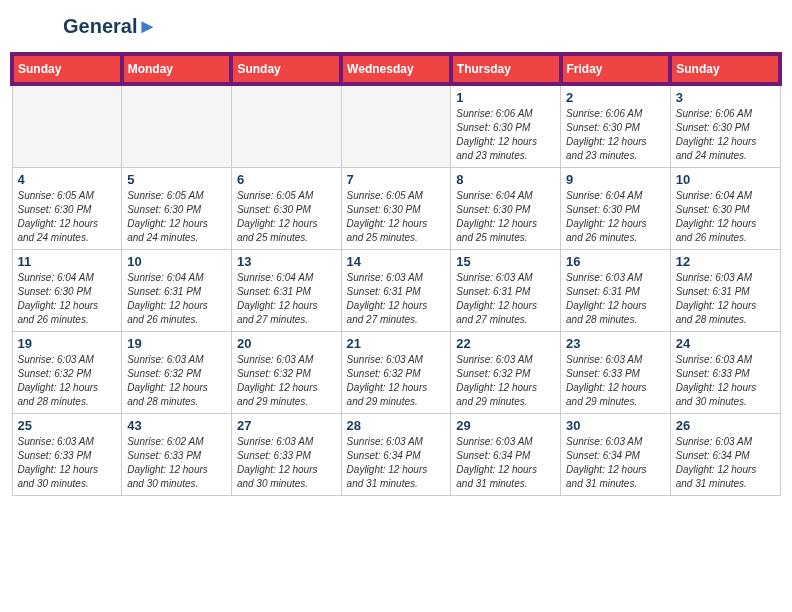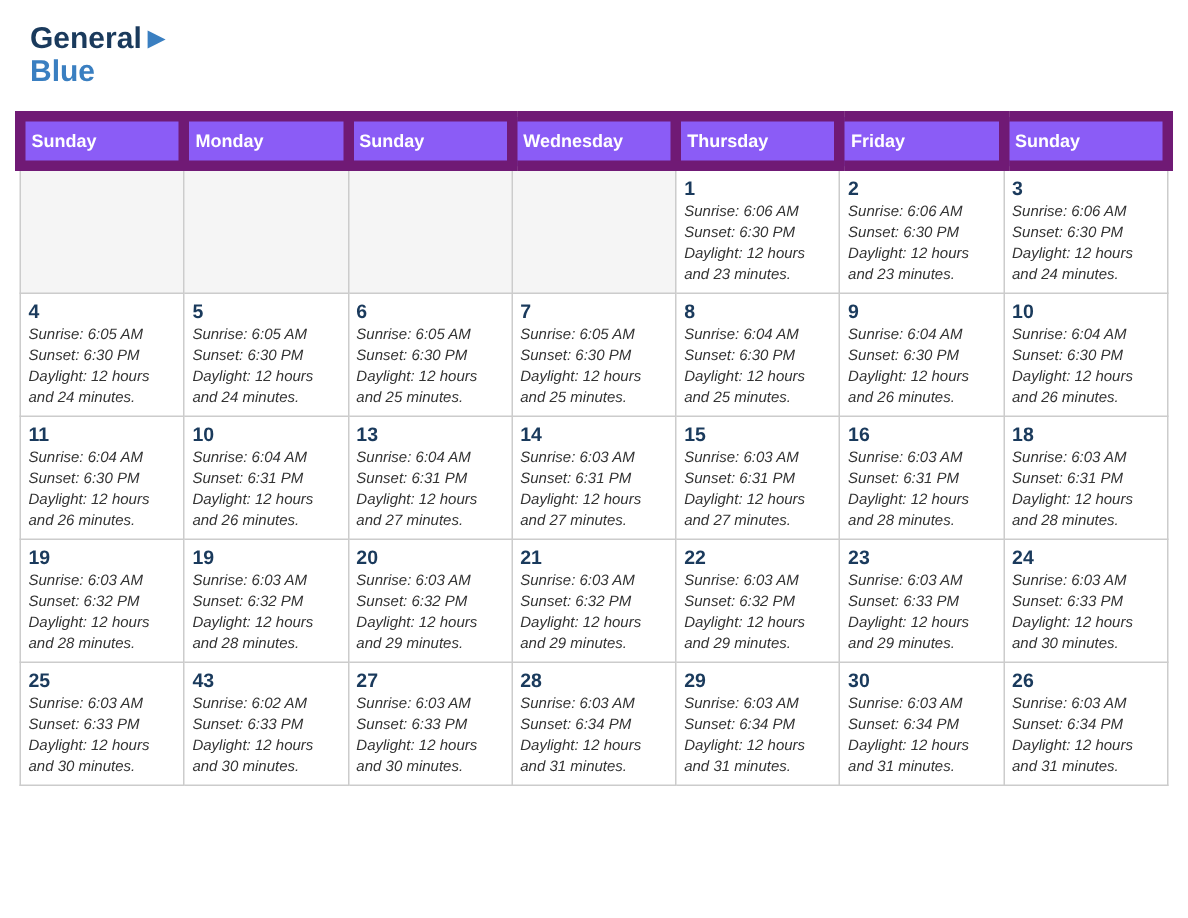--- a/index.html
+++ b/index.html
@@ -28,26 +28,26 @@
     .title-block .location {
       font-size: 16px;
       color: #444;
     }
     table {
       width: 100%;
       border-collapse: collapse;
       font-size: 11px;
     }
     thead tr th {
-      background-color: #8b5cf6;
+      background-color: #ef4444;
       color: #fff;
       padding: 6px 4px;
       text-align: left;
       font-size: 12px;
-      border: 7px solid #701a75;
+      border: 4px solid #701a75;
     }
     tbody tr td {
       border: 1px solid #ccc;
       vertical-align: top;
       padding: 4px 5px;
       width: calc(100% / 7);
       height: 80px;
       background: #fff;
     }
     tbody tr td.empty {
@@ -61,32 +61,32 @@
     }
     .cell-info {
       color: #333;
       font-size: 10px;
       line-height: 1.4;
       font-style: italic;
     }
     .logo-container {
       display: flex;
       align-items: center;
+      margin-left: 43px;
     }
   </style>
 </head>
 <body>
 
 <div class="header">
   <div class="logo-container">
     <div>
       <div style="font-size:20px;font-weight:bold;color:#1a3a5c;line-height:1.1;">
         General<span style="color:#3a7fc1;">►</span>
       </div>
-      <div style="font-size:20px;font-weight:bold;color:#3a7fc1;line-height:1.1;">Blue</div>
     </div>
   </div>
   <div class="title-block">
     <div class="month-year"></div>
     <div class="location"></div>
   </div>
 </div>
 
 <table>
   <thead>
@@ -168,21 +168,21 @@
         </td>
         <td>
           <div class="day-num">15</div>
           <div class="cell-info">Sunrise: 6:03 AM<br>Sunset: 6:31 PM<br>Daylight: 12 hours and 27 minutes.</div>
         </td>
         <td>
           <div class="day-num">16</div>
           <div class="cell-info">Sunrise: 6:03 AM<br>Sunset: 6:31 PM<br>Daylight: 12 hours and 28 minutes.</div>
         </td>
         <td>
-          <div class="day-num">18</div>
+          <div class="day-num">12</div>
           <div class="cell-info">Sunrise: 6:03 AM<br>Sunset: 6:31 PM<br>Daylight: 12 hours and 28 minutes.</div>
         </td>
       </tr>
       <tr>
         <td>
           <div class="day-num">19</div>
           <div class="cell-info">Sunrise: 6:03 AM<br>Sunset: 6:32 PM<br>Daylight: 12 hours and 28 minutes.</div>
         </td>
         <td>
           <div class="day-num">19</div>

